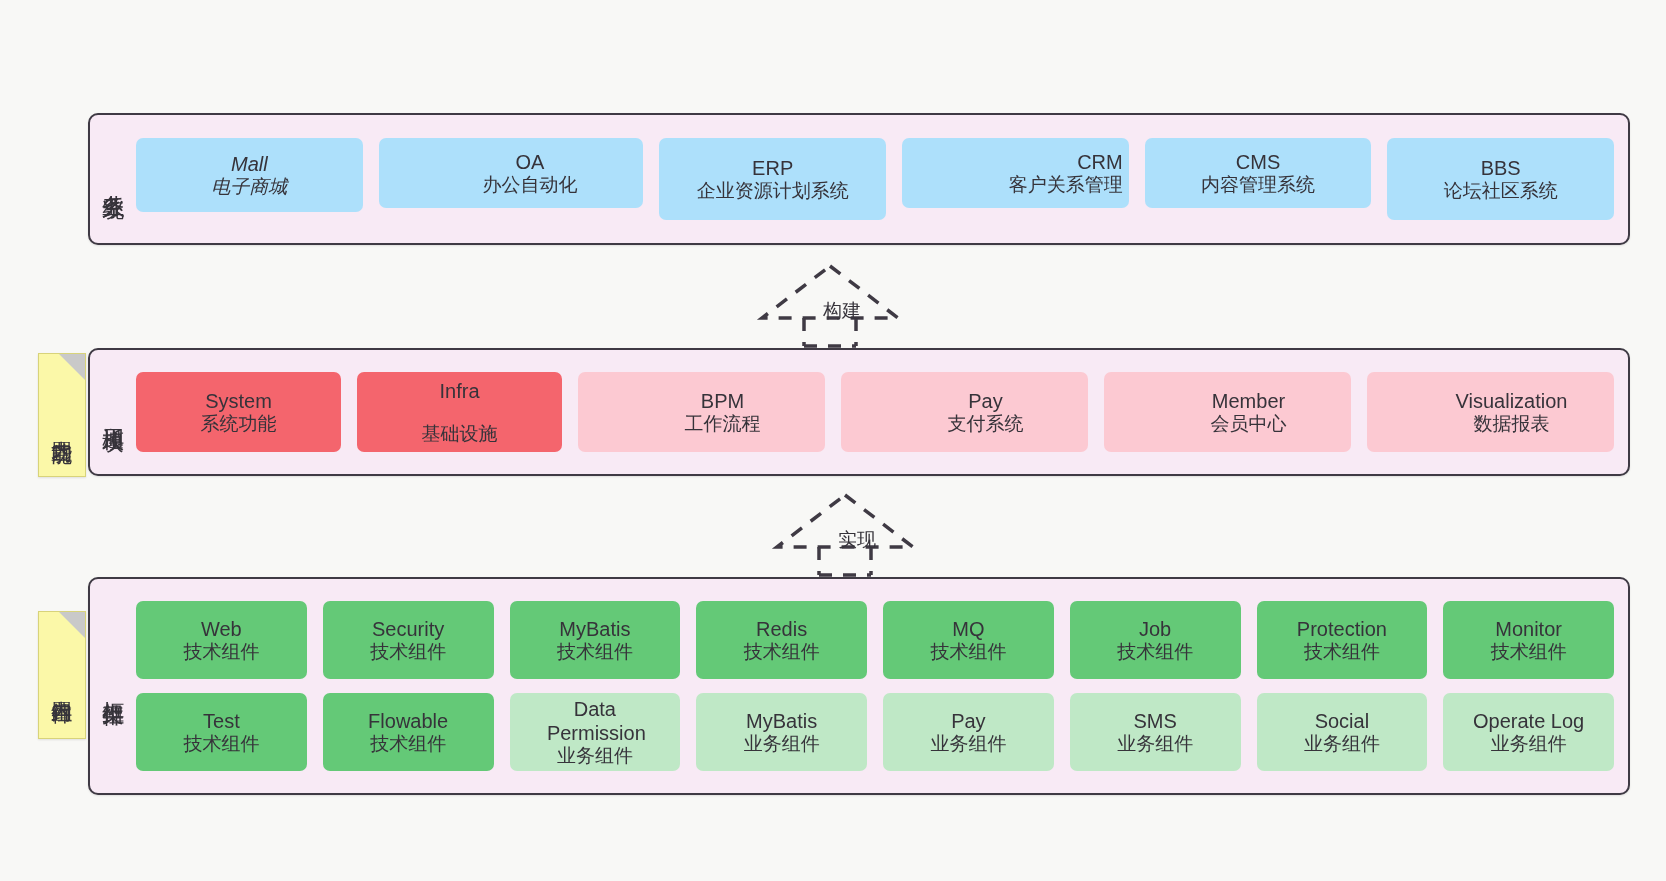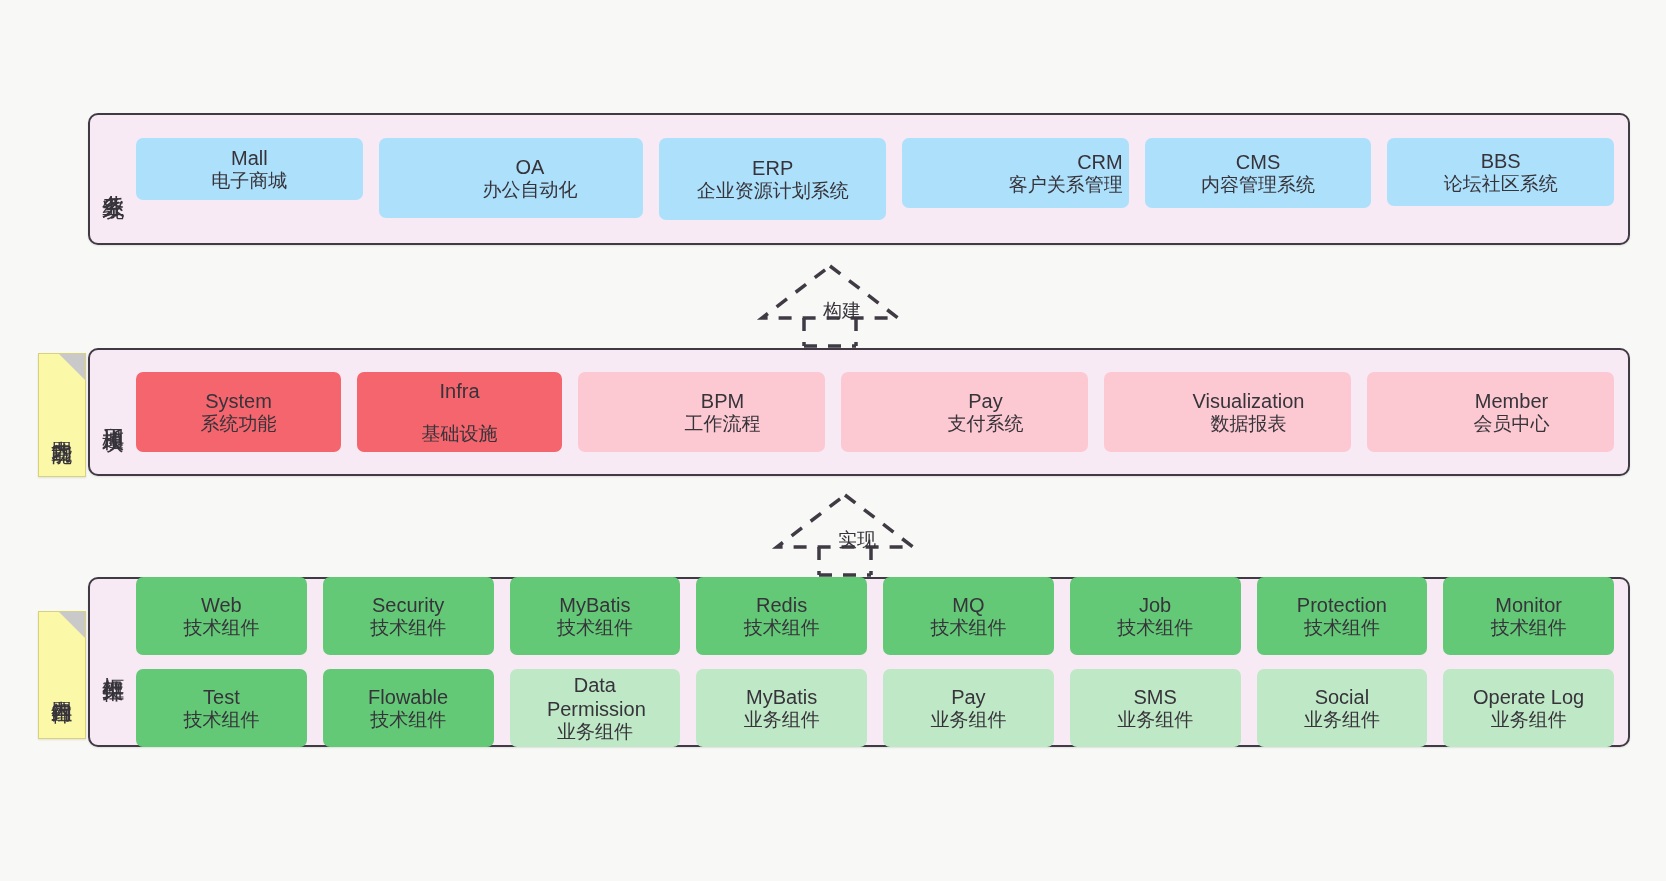--- a/index.html
+++ b/index.html
@@ -115,41 +115,41 @@
 </style>
 </head>
 <body>
 
 <div id="canvas">
 
   <div class="layer" id="layer-0" style="left:88px; top:113px; width:1542px; height:132px;">
     <div class="layer-label">业务系统</div>
     <div class="layer-body">
       <div class="row">
-        <div class="card c-blue" style="height:62px;">
+        <div class="card c-blue" style="height:74px;font-style:italic;">
           <span class="t1">Mall</span>
           <span class="t2">电子商城</span>
         </div>
-        <div class="card c-blue" style="height:80px;padding-left:44px;">
+        <div class="card c-blue" style="height:70px;padding-left:44px;">
           <span class="t1">OA</span>
           <span class="t2">办公自动化</span>
         </div>
         <div class="card c-blue" style="height:82px;">
           <span class="t1">ERP</span>
           <span class="t2">企业资源计划系统</span>
         </div>
         <div class="card c-blue" style="height:70px;align-items:flex-end;">
           <span class="t1">CRM</span>
           <span class="t2">客户关系管理</span>
         </div>
         <div class="card c-blue" style="height:70px;">
           <span class="t1">CMS</span>
           <span class="t2">内容管理系统</span>
         </div>
-        <div class="card c-blue" style="height:68px;align-items:center;">
+        <div class="card c-blue" style="height:82px;align-items:center;">
           <span class="t1">BBS</span>
           <span class="t2">论坛社区系统</span>
         </div>
       </div>
     </div>
   </div>
 
   <div class="uml-arrow" style="left:757px; top:262px; width:146px; height:86px;">
     <svg width="146" height="86" viewBox="0 0 146 86">
 
@@ -179,45 +179,45 @@
         </div>
         <div class="card c-pink" style="height:80px;">
           <span class="t1">BPM</span>
           <span class="t2">工作流程</span>
         </div>
         <div class="card c-pink" style="height:80px;">
           <span class="t1">Pay</span>
           <span class="t2">支付系统</span>
         </div>
         <div class="card c-pink" style="height:80px;">
+          <span class="t1">Member</span>
+          <span class="t2">会员中心</span>
+        </div>
+        <div class="card c-pink" style="height:80px;">
           <span class="t1">Visualization</span>
           <span class="t2">数据报表</span>
-        </div>
-        <div class="card c-pink" style="height:80px;">
-          <span class="t1">Member</span>
-          <span class="t2">会员中心</span>
         </div>
       </div>
     </div>
   </div>
 
   <div class="uml-arrow" style="left:772px; top:491px; width:146px; height:86px;">
     <svg width="146" height="86" viewBox="0 0 146 86">
       <path d="M 73 4 L 141 56 L 5 56 Z" fill="none" stroke="#3f3a44" stroke-width="3.5" stroke-dasharray="13 11" stroke-linecap="butt"></path>
       <path d="M 47 56 L 47 84 M 99 56 L 99 84 M 47 84 L 99 84" fill="none" stroke="#3f3a44" stroke-width="3.5" stroke-dasharray="13 11" stroke-linecap="butt"></path>
     </svg>
     <span class="arrow-label" style="left:66px; top:36px;">实现</span>
   </div>
 
   <div class="note" style="left:38px; top:611px; width:48px; height:128px;">
     <span class="fold"></span>
     <span>内置组件</span>
   </div>
 
-  <div class="layer" id="layer-2" style="left:88px; top:577px; width:1542px; height:170px;">
+  <div class="layer" id="layer-2" style="left:88px; top:577px; width:1542px; height:218px;">
     <div class="layer-label">框架组件</div>
     <div class="layer-body">
 
       <div class="row">
         <div class="card c-green" style="height:78px;">
           <span class="t1">Web</span>
           <span class="t2">技术组件</span>
         </div>
         <div class="card c-green" style="height:78px;">
           <span class="t1">Security</span>

